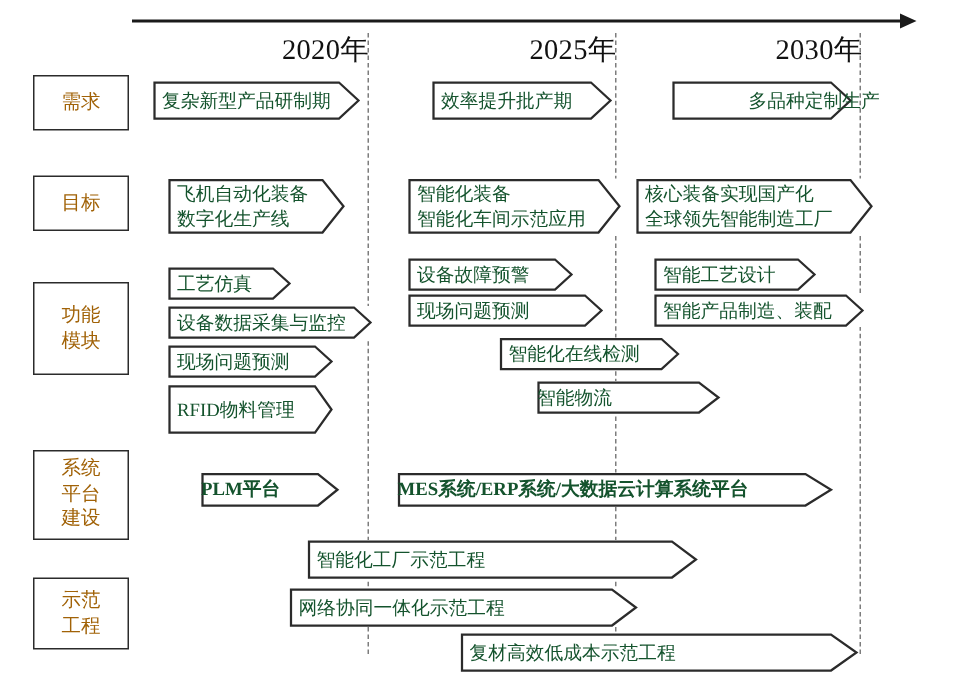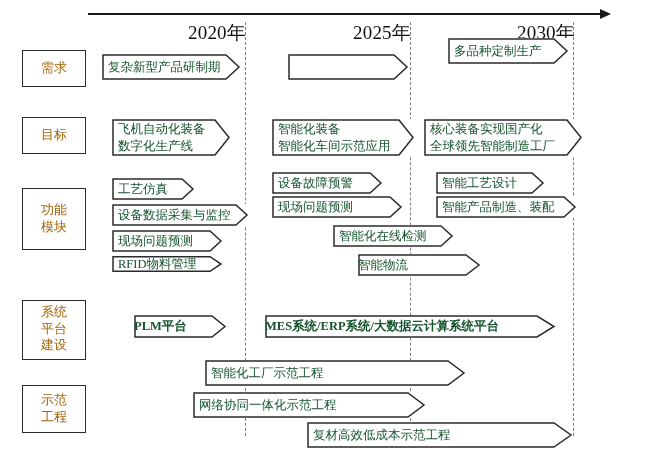--- a/index.html
+++ b/index.html
@@ -136,23 +136,24 @@
     <svg class="chev-svg" viewBox="0 0 138 26" preserveAspectRatio="none">
       <polygon points="1,1 124,1 137,13 124,25 1,25" vector-effect="non-scaling-stroke"></polygon>
     </svg>
     <span class="chev-text">复杂新型产品研制期</span>
   </div>
 
   <div class="chev" style="left:288px; top:54px; width:120px; height:26px;">
     <svg class="chev-svg" viewBox="0 0 120 26" preserveAspectRatio="none">
       <polygon points="1,1 106,1 119,13 106,25 1,25" vector-effect="non-scaling-stroke"></polygon>
     </svg>
-  </div>
-
-  <div class="chev" style="left:448px; top:38px; width:120px; height:26px;">
+    <span class="chev-text">效率提升批产期</span>
+  </div>
+
+  <div class="chev" style="left:448px; top:54px; width:120px; height:26px;padding-left:45px;">
     <svg class="chev-svg" viewBox="0 0 120 26" preserveAspectRatio="none">
       <polygon points="1,1 106,1 119,13 106,25 1,25" vector-effect="non-scaling-stroke"></polygon>
     </svg>
     <span class="chev-text">多品种定制生产</span>
   </div>
 
   <div class="chev" style="left:112px; top:119px; width:118px; height:37px;">
     <svg class="chev-svg" viewBox="0 0 118 37" preserveAspectRatio="none">
       <polygon points="1,1 103,1 117,18.5 103,36 1,36" vector-effect="non-scaling-stroke"></polygon>
     </svg>
@@ -190,21 +191,21 @@
     <span class="chev-text">设备数据采集与监控</span>
   </div>
 
   <div class="chev" style="left:112px; top:230px; width:110px; height:22px;">
     <svg class="chev-svg" viewBox="0 0 110 22" preserveAspectRatio="none">
       <polygon points="1,1 98,1 109,11 98,21 1,21" vector-effect="non-scaling-stroke"></polygon>
     </svg>
     <span class="chev-text">现场问题预测</span>
   </div>
 
-  <div class="chev" style="left:112px; top:256px; width:110px; height:16px;">
+  <div class="chev" style="left:112px; top:256px; width:110px; height:34px;">
     <svg class="chev-svg" viewBox="0 0 110 22" preserveAspectRatio="none">
       <polygon points="1,1 98,1 109,11 98,21 1,21" vector-effect="non-scaling-stroke"></polygon>
     </svg>
     <span class="chev-text">RFID物料管理</span>
   </div>
 
   <div class="chev" style="left:272px; top:172px; width:110px; height:22px;">
     <svg class="chev-svg" viewBox="0 0 110 22" preserveAspectRatio="none">
       <polygon points="1,1 98,1 109,11 98,21 1,21" vector-effect="non-scaling-stroke"></polygon>
     </svg>

